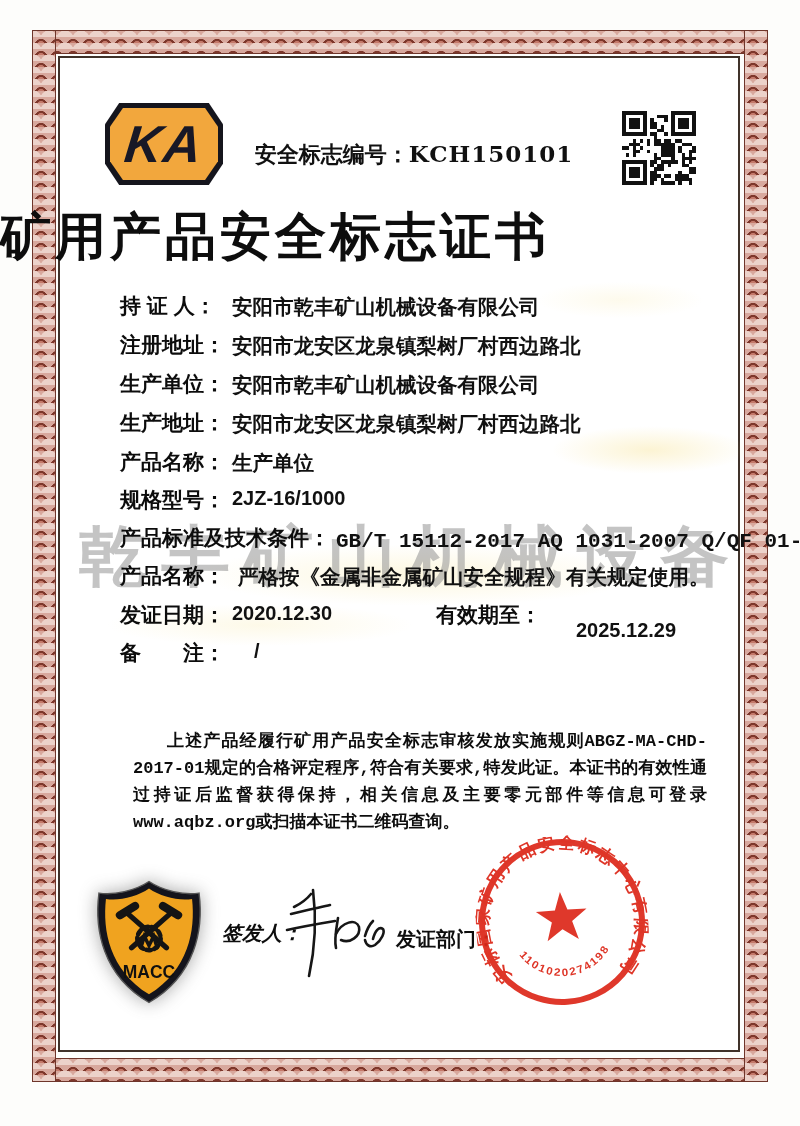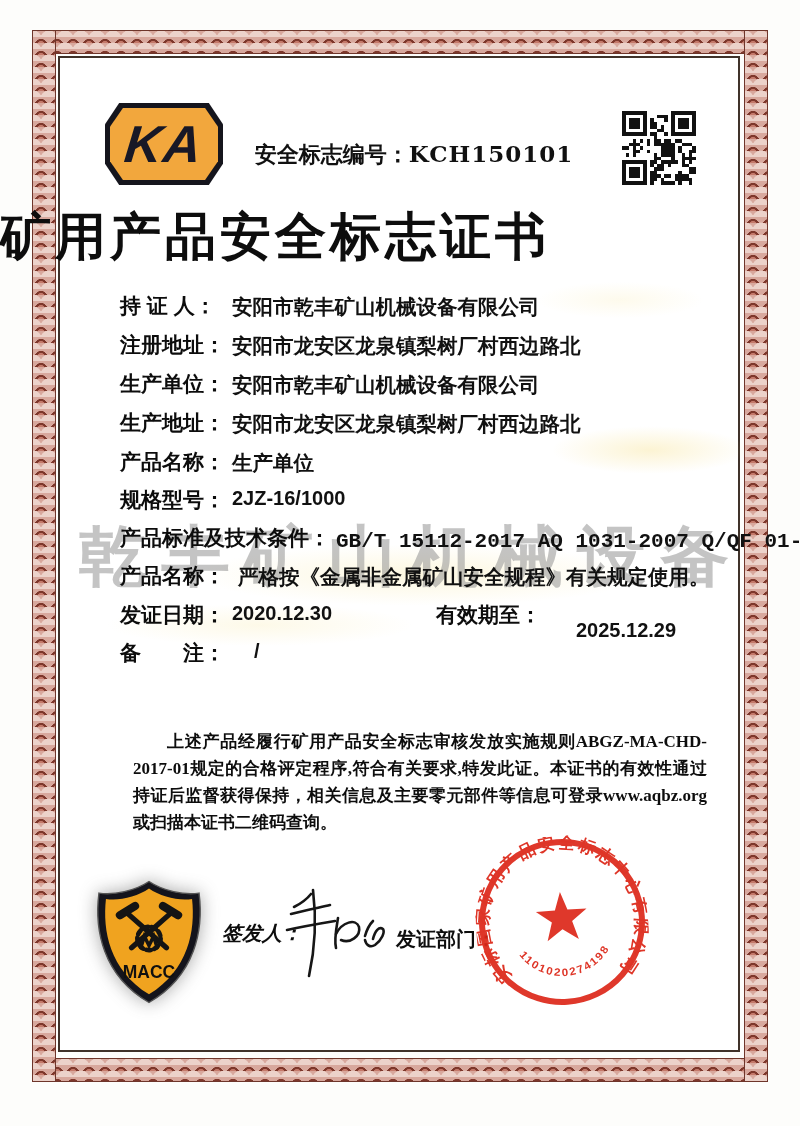--- a/index.html
+++ b/index.html
@@ -51,21 +51,21 @@
   .val{position:absolute;left:112px;top:1px;font-family:"DejaVu Serif",serif;font-size:20.5px;
     font-weight:600;color:#111;}
   .val.sans{font-family:"Liberation Sans",sans-serif;font-weight:bold;font-size:20px;}
   .row-std .val{left:216px;font-family:Liberation Mono, monospace;font-weight:bold;font-size:21px;top:6px;}
   .row-scope .val{left:118px;}
   .lbl2{position:absolute;left:316px;font-size:21px;font-weight:bold;color:#0c0c0c;top:0;}
   .val2{position:absolute;left:456px;top:18px;font-family:"Liberation Sans",sans-serif;
     font-weight:bold;font-size:20px;color:#111;}
   
   .statement{position:absolute;left:133px;top:728px;width:574px;z-index:1;
-    font-family:Liberation Serif, serif;font-weight:bold;font-size:17px;line-height:27px;
+    font-family:Liberation Mono, monospace;font-weight:bold;font-size:17px;line-height:27px;
     color:#0d0d0d;text-align:justify;text-indent:2em;}
   
   .macc{position:absolute;left:90px;top:878px;width:118px;height:128px;
     filter:drop-shadow(0 0 9px rgba(60,60,60,.45));}
   .signer-lbl{position:absolute;left:222px;top:920px;font-size:20px;font-weight:bold;
     font-family:"DejaVu Serif",serif;color:#0d0d0d;z-index:1;font-style:italic;}
   .sig{position:absolute;left:278px;top:882px;width:115px;height:105px;}
   .dept-lbl{position:absolute;left:396px;top:926px;font-size:20px;font-weight:bold;
     font-family:"DejaVu Serif",serif;color:#0d0d0d;z-index:1;}
   .seal{position:absolute;left:476px;top:836px;width:172px;height:172px;opacity:.93;

